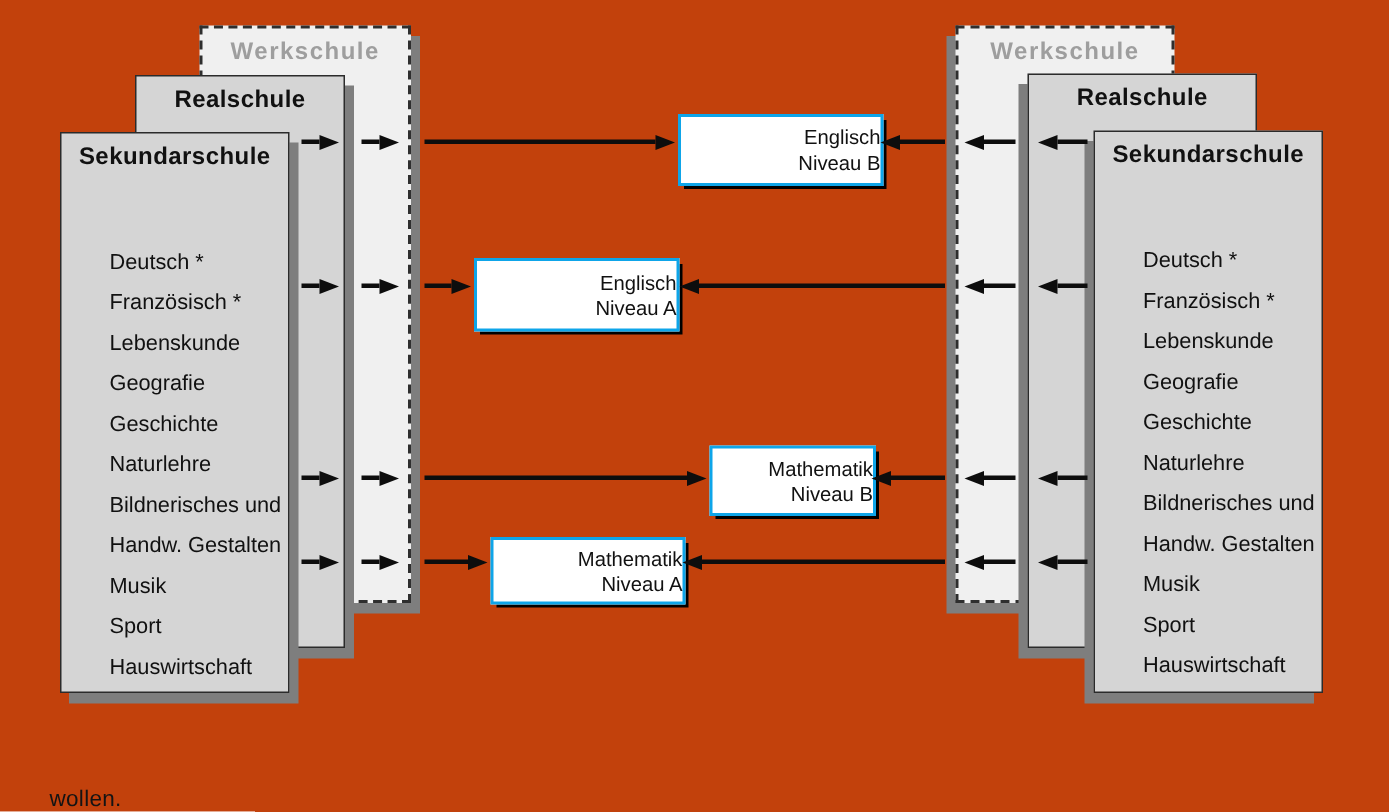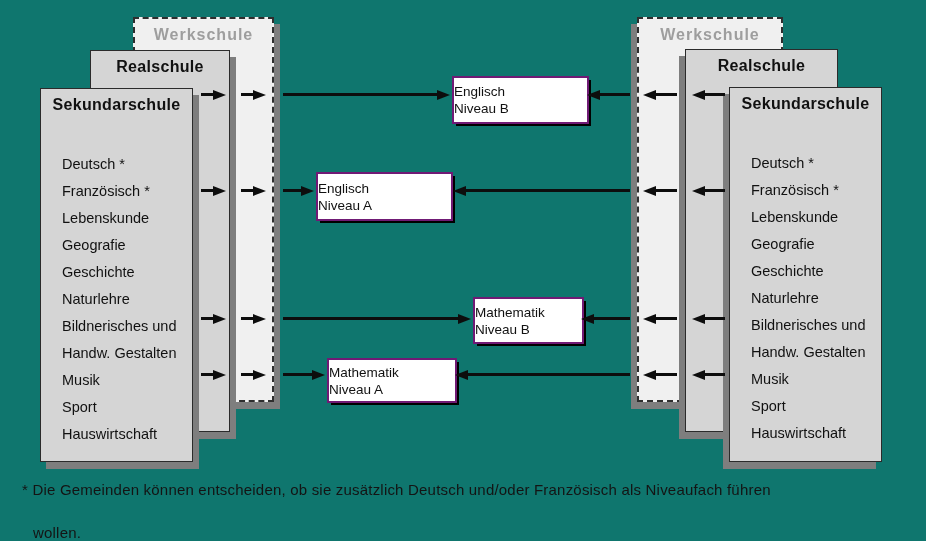--- a/index.html
+++ b/index.html
@@ -1,17 +1,17 @@
 <!DOCTYPE html>
 <html><head>
 <meta charset="utf-8">
 <style>
   html,body{margin:0;padding:0;background:#fff;}
   .canvas{
-    position:relative;width:926px;height:541px;background:#0f766e;
+    position:relative;width:926px;height:541px;background:#c2410c;
     font-family:"Liberation Sans",sans-serif;color:#111;overflow:hidden;
   }
   
   .card{position:absolute;box-sizing:border-box;}
   .card.solid{
     background:#d5d5d5;border:1.5px solid #2b2b2b;
   }
   .card.dashed{
     background:#f0f0f0;border:2px dashed #2e2e2e;
   }
@@ -27,31 +27,31 @@
 
   #werkschule-left {left:133px;top:17px;width:141px;height:385px;}
   #realschule-left {left:90px; top:50px;width:140px;height:382px;}
   #sekundar-left   {left:40px; top:88px;width:153px;height:374px;}
 
   #werkschule-right{left:637px;top:17px;width:146px;height:385px;}
   #realschule-right{left:685px;top:49px;width:153px;height:383px;}
   #sekundar-right  {left:729px;top:87px;width:153px;height:375px;}
 
   ul.subjects{
-    list-style:none;margin:4px;padding:0;position:absolute;left:17px;top:58px;right:2px;
+    list-style:none;margin:15px;padding:0;position:absolute;left:17px;top:58px;right:2px;
   }
   ul.subjects li{
     font-size:14.5px;line-height:27px;white-space:nowrap;
   }
 
   
   .level{
-    position:absolute;background:#fff;border:2px solid #701a75;
+    position:absolute;background:#fff;border:2px solid #0ea5e9;
     box-shadow:3px 3px 0 -1px #000;
-    display:flex;flex-direction:column;justify-content:center;align-items:flex-start;
+    display:flex;flex-direction:column;justify-content:center;align-items:flex-end;
     font-size:13.5px;line-height:17px;text-align:center;z-index:4;
   }
   #level-eng-b {left:452px;top:76px; width:133px;height:44px;}
   #level-eng-a {left:316px;top:172px;width:133px;height:45px;}
   #level-math-b{left:473px;top:297px;width:107px;height:43px;}
   #level-math-a{left:327px;top:358px;width:126px;height:41px;}
 
   
   .arrow{position:absolute;height:3px;background:#0d0d0d;z-index:6;}
   .arrow.r::after{
@@ -158,16 +158,15 @@
       <div class="arrow l" style="top: 189px; left: 656px; width: 21px;"></div>
       <div class="arrow l" style="top: 189px; left: 466px; width: 164px;"></div>
       <div class="arrow l" style="top: 317px; left: 705px; width: 20px;"></div>
       <div class="arrow l" style="top: 317px; left: 656px; width: 21px;"></div>
       <div class="arrow l" style="top: 317px; left: 594px; width: 36px;"></div>
       <div class="arrow l" style="top: 373px; left: 705px; width: 20px;"></div>
       <div class="arrow l" style="top: 373px; left: 656px; width: 21px;"></div>
       <div class="arrow l" style="top: 373px; left: 468px; width: 162px;"></div>
     </div>
 
-  <div class="footnote-line" id="footnote-line1">* Die Gemeinden können entscheiden, ob sie zusätzlich Deutsch und/oder Französisch als Niveaufach führen</div>
   <div class="footnote-line" id="footnote-line2">wollen.</div>
 
 </div>
 
 </body></html>

